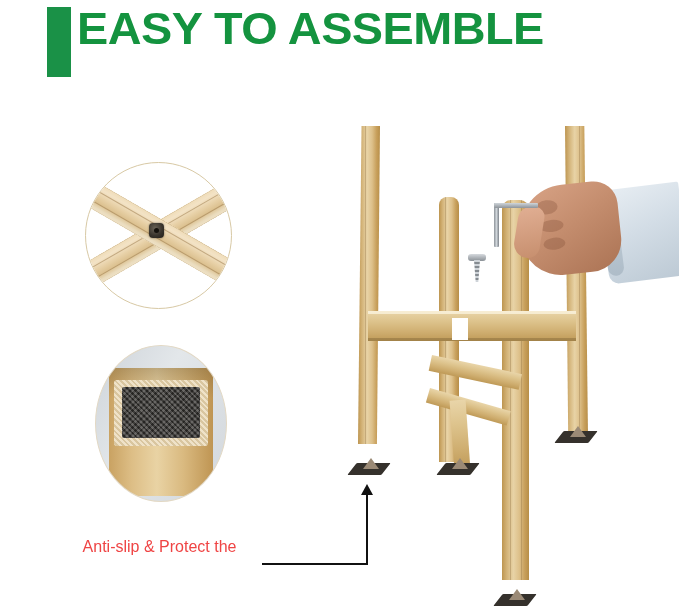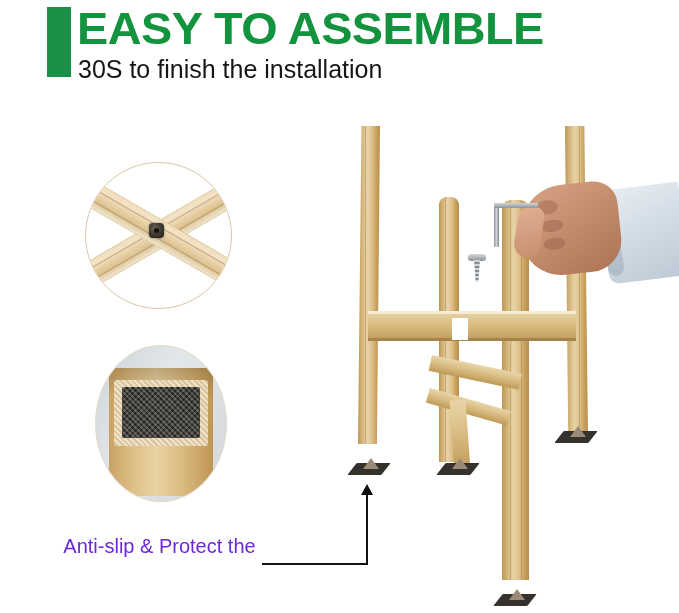--- a/index.html
+++ b/index.html
@@ -270,23 +270,23 @@
         #cfd4d9 0 2px, #858b91 2px 4px);
     clip-path: polygon(0 0, 100% 0, 72% 100%, 28% 100%);
   }
 
   
   #callout-text {
     position: absolute;
     left: 62px; top: 536px;
     width: 195px;
     text-align: center;
-    font-size: 20px;
+    font-size: 16px;
     line-height: 21px;
-    color: #6d28d9;
+    color: #ef4444;
   }
   #callout-line-h {
     position: absolute;
     left: 262px; top: 563px;
     width: 106px; height: 2px;
     background: #111111;
   }
   #callout-line-v {
     position: absolute;
     left: 366px; top: 492px;
@@ -303,21 +303,20 @@
   }
 </style>
 </head>
 <body>
 
 <div id="page">
 
   <div id="header-block">
     <div id="accent-bar"></div>
     <div id="headline">EASY TO ASSEMBLE</div>
-    <div id="subhead">30S to finish the installation</div>
   </div>
 
   <div class="inset-circle" id="inset-joint">
     <div class="x-rail" id="x-rail-a">
       <div class="rail-seam" style="top:7px"></div>
       <div class="rail-seam" style="top:18px"></div>
     </div>
     <div class="x-rail" id="x-rail-b">
       <div class="rail-seam" style="top:7px"></div>
       <div class="rail-seam" style="top:18px"></div>

